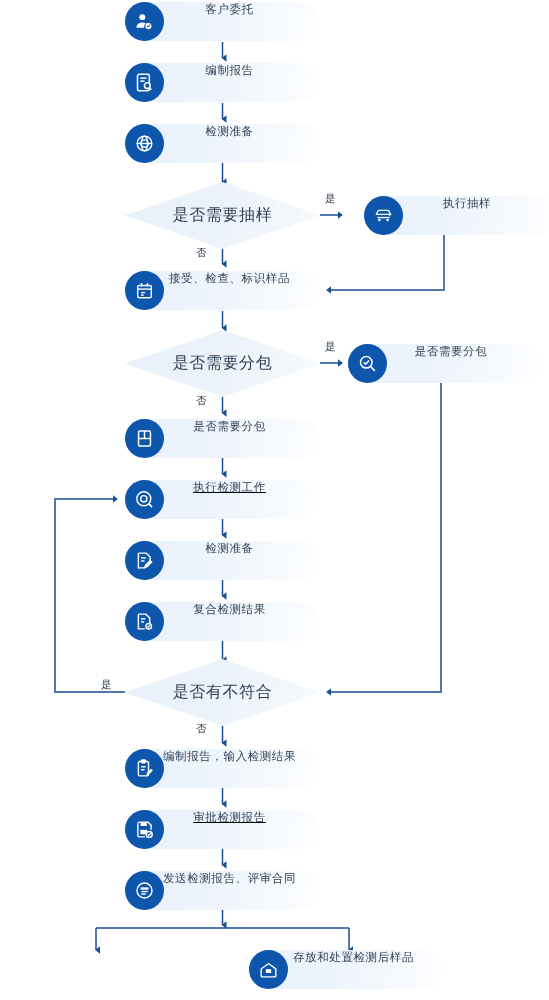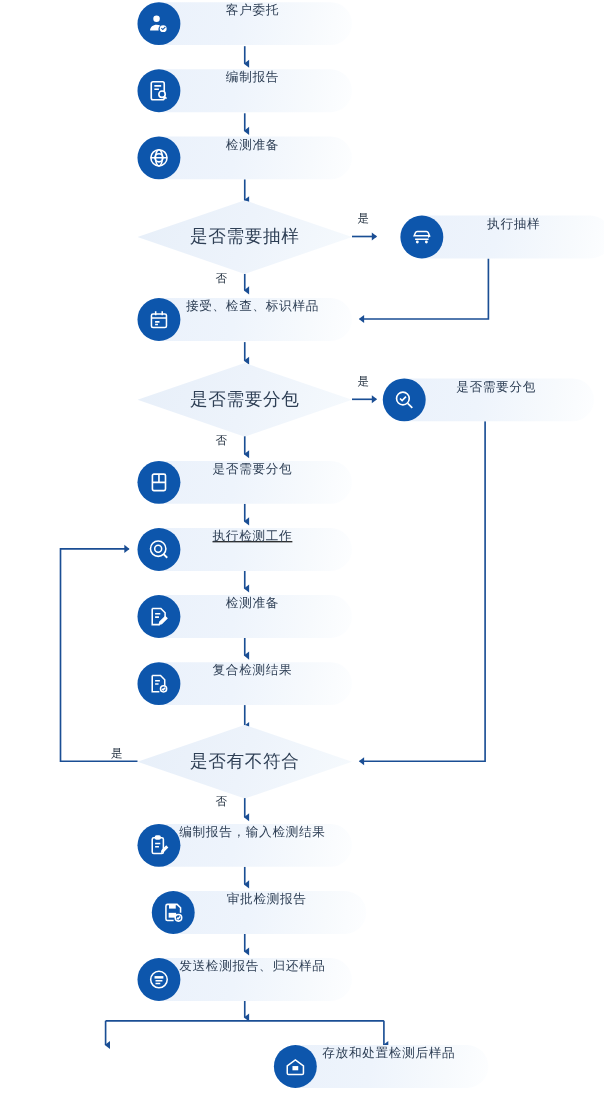--- a/index.html
+++ b/index.html
@@ -295,21 +295,21 @@
         <rect x="5" y="4" width="11.6" height="16.4" rx="1.6"></rect>
         <rect x="8.4" y="2.2" width="4.8" height="3.2" rx="1" fill="#ffffff"></rect>
         <line x1="8" y1="10" x2="13.4" y2="10"></line>
         <line x1="8" y1="13.4" x2="12" y2="13.4"></line>
         <path d="M19.6 12.8l1.4 1.4-4.4 4.4-1.9.5.5-1.9z" fill="#ffffff" stroke-width="1.1"></path>
       </svg>
     </span>
     <span class="label">编制报告，输入检测结果</span>
   </div>
 
-  <div class="node" style="left:138px; top:810px; width:195px;">
+  <div class="node" style="left:125px; top:810px; width:195px;text-decoration:underline;">
     <span class="icon">
       <svg width="21" height="21" viewBox="0 0 24 24" fill="none" stroke="#ffffff" stroke-width="1.6">
         <path d="M4.4 5.2a1.6 1.6 0 011.6-1.6h10l3.6 3.6v5"></path>
         <path d="M4.4 5.2v13.6a1.6 1.6 0 001.6 1.6h6.4"></path>
         <rect x="7.6" y="3.6" width="7" height="4.4" fill="#ffffff" stroke="none"></rect>
         <rect x="7.2" y="12.4" width="7.8" height="5" fill="#ffffff" stroke="none"></rect>
         <circle cx="17.4" cy="17.6" r="3.4" fill="#0d56ac"></circle>
         <path d="M15.9 17.6l1.1 1.1 2.2-2.4"></path>
       </svg>
     </span>
@@ -318,21 +318,21 @@
 
   <div class="node" style="left:125px; top:871px; width:195px;">
     <span class="icon">
       <svg width="21" height="21" viewBox="0 0 24 24" fill="none" stroke="#ffffff" stroke-width="1.6">
         <circle cx="12" cy="12" r="8.6"></circle>
         <rect x="7.4" y="8.4" width="9.2" height="2.6" fill="#ffffff" stroke="none"></rect>
         <line x1="8.4" y1="13.2" x2="15.6" y2="13.2"></line>
         <line x1="8.4" y1="16" x2="13.4" y2="16"></line>
       </svg>
     </span>
-    <span class="label">发送检测报告、归还样品</span>
+    <span class="label">发送检测报告、评审合同</span>
   </div>
 
 
   <div class="node" style="left:249px; top:950px; width:195px;">
     <span class="icon">
       <svg width="21" height="21" viewBox="0 0 24 24" fill="none" stroke="#ffffff" stroke-width="1.6">
         <path d="M3.6 11.4L12 5.2l8.4 6.2v7.6a1.4 1.4 0 01-1.4 1.4H5a1.4 1.4 0 01-1.4-1.4z"></path>
         <rect x="9" y="11.6" width="6" height="4.4" fill="#ffffff" stroke="none"></rect>
       </svg>
     </span>

